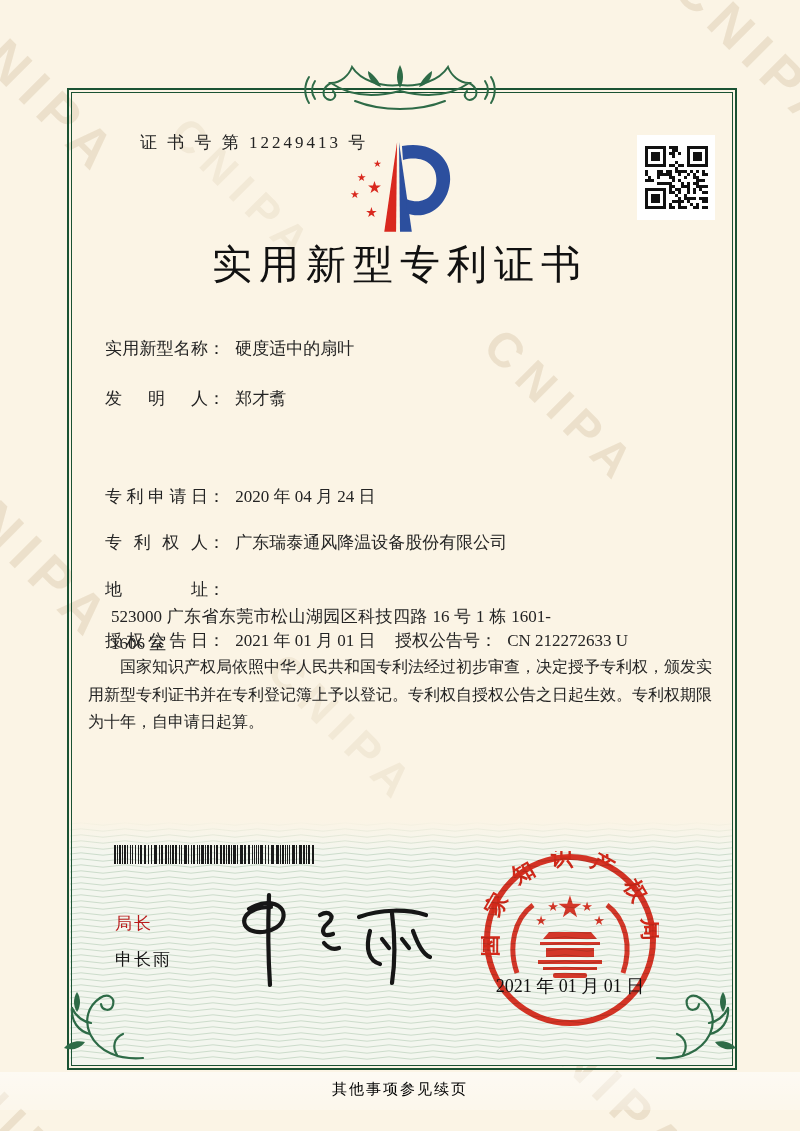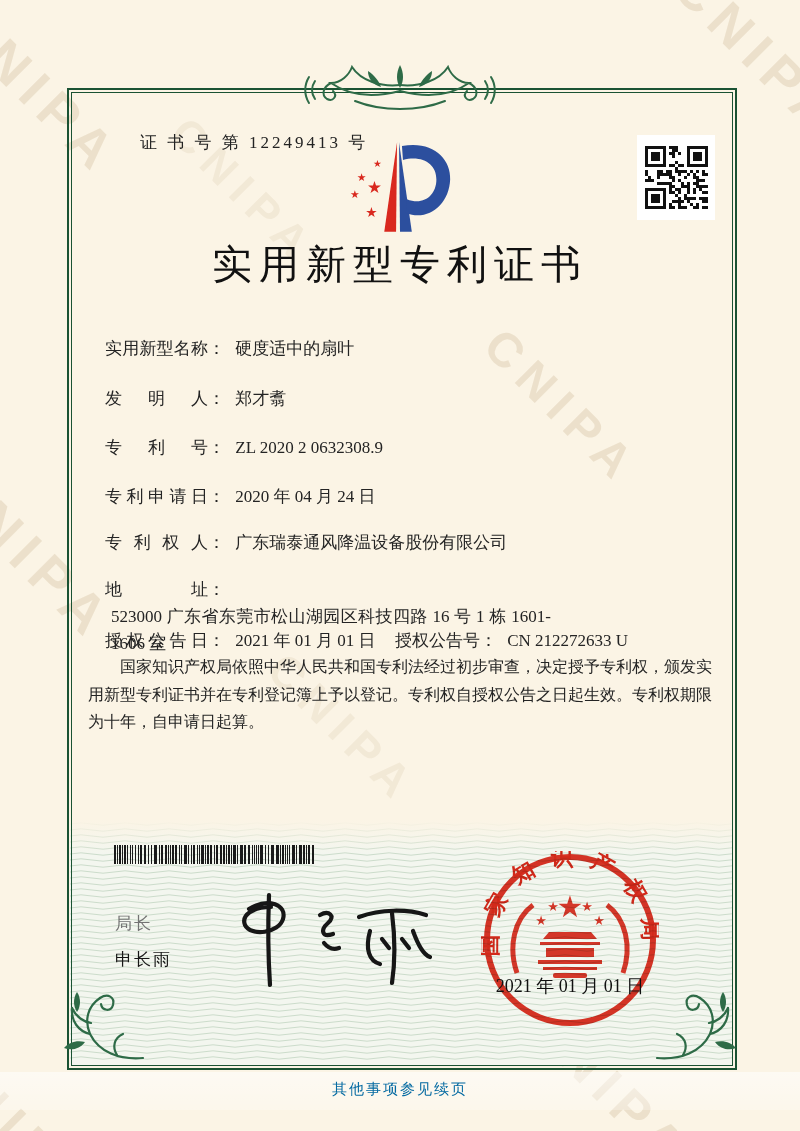--- a/index.html
+++ b/index.html
@@ -40,38 +40,38 @@
   .colon{vertical-align:top;}
   .fvalue{display:inline-block;margin-left:6px;vertical-align:top;max-width:440px;text-align:justify;}
   .grant-no{position:absolute;left:290px;top:0;white-space:nowrap;}
 
   .body-text{position:absolute;left:88px;top:653px;width:624px;font-size:16px;line-height:27.5px;
              color:#242424;text-align:justify;z-index:3;}
   .body-text p{margin:0;text-indent:2em;}
 
   .barcode{position:absolute;left:114px;top:845px;z-index:3;}
 
-  .sig-title{position:absolute;left:115px;top:912px;font-size:17px;color:#737373;z-index:3;
+  .sig-title{position:absolute;left:115px;top:912px;font-size:17px;color:#b91c1c;z-index:3;
              font-family:Liberation Serif, serif;letter-spacing:2px;}
   .sig-name{position:absolute;left:115px;top:948px;font-size:17px;color:#161616;z-index:3;
             font-family:"Liberation Sans",sans-serif;letter-spacing:2px;}
   .sig-hand{position:absolute;left:225px;top:888px;width:210px;height:102px;z-index:3;}
 
   .seal{position:absolute;left:481px;top:851px;width:178px;height:178px;z-index:4;mix-blend-mode:multiply;}
   .seal-date{position:absolute;left:480px;top:974px;width:180px;text-align:center;font-size:18px;
              color:#101010;z-index:5;white-space:nowrap;}
 
   .page-info{position:absolute;left:0;top:1028px;width:800px;text-align:center;font-size:14px;
              letter-spacing:1px;color:#222;z-index:5;}
   .page-info span{background:rgba(252,250,242,0.65);padding:1px 8px;}
 
   .below-strip{position:absolute;left:0;top:1072px;width:800px;height:38px;
                background:linear-gradient(rgba(255,255,255,0.55),rgba(255,255,255,0.25));z-index:2;}
   .continuation{position:absolute;left:0;top:1080px;width:800px;text-align:center;font-size:15px;
-                letter-spacing:2px;color:#0369a1;z-index:3;}
+                letter-spacing:2px;color:#000000;z-index:3;}
 </style>
 </head>
 <body>
 
 <div class="page">
 
   <div class="wm" style="left:-18px;top:-8px;font-size:54px;">CNIPA</div>
   <div class="wm" style="left:705px;top:-45px;font-size:54px;">CNIPA</div>
   <div class="wm wm-light" style="left:196px;top:108px;font-size:44px;">CNIPA</div>
   <div class="wm" style="left:512px;top:318px;font-size:48px;">CNIPA</div>
@@ -322,24 +322,20 @@
   <div class="title">实用新型专利证书</div>
 
   <div class="field" style="top:335px;">
     <span class="flabel">实用新型名称</span><span class="colon">：</span>
     <span class="fvalue">硬度适中的扇叶</span>
   </div>
   <div class="field" style="top:385px;">
     <span class="flabel">发明人</span><span class="colon">：</span>
     <span class="fvalue">郑才翥</span>
   </div>
-  <div class="field" style="top:434px;">
-    <span class="flabel">专利号</span><span class="colon">：</span>
-    <span class="fvalue">ZL 2020 2 0632308.9</span>
-  </div>
   <div class="field" style="top:483px;">
     <span class="flabel">专利申请日</span><span class="colon">：</span>
     <span class="fvalue">2020 年 04 月 24 日</span>
   </div>
   <div class="field" style="top:529px;">
     <span class="flabel">专利权人</span><span class="colon">：</span>
     <span class="fvalue">广东瑞泰通风降温设备股份有限公司</span>
   </div>
   <div class="field" style="top:576px;">
     <span class="flabel">地址</span><span class="colon">：</span>

